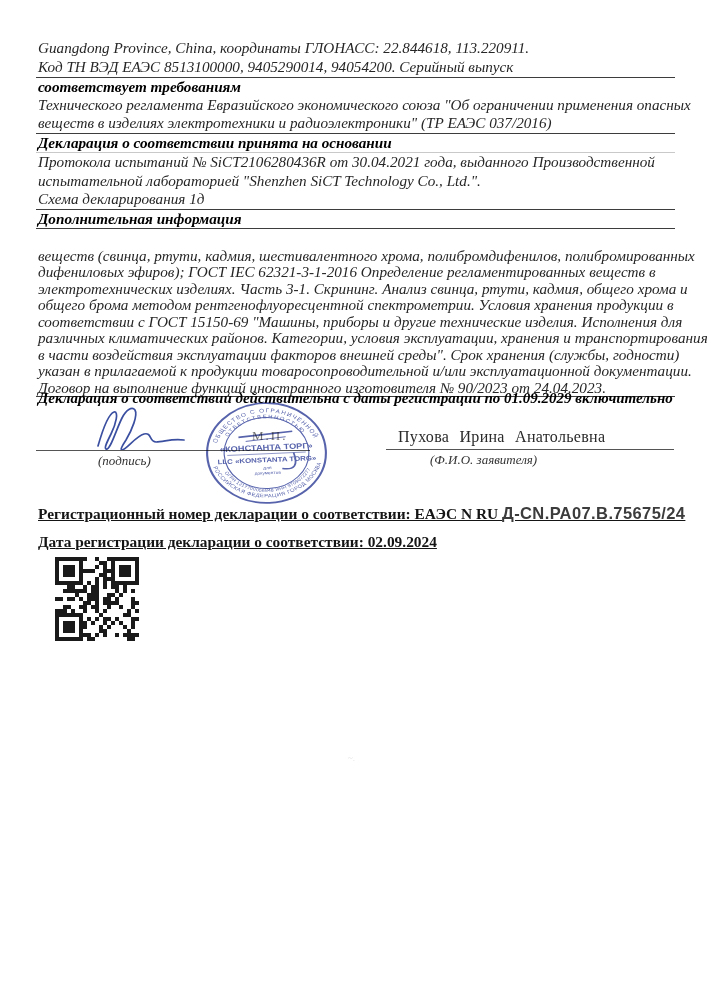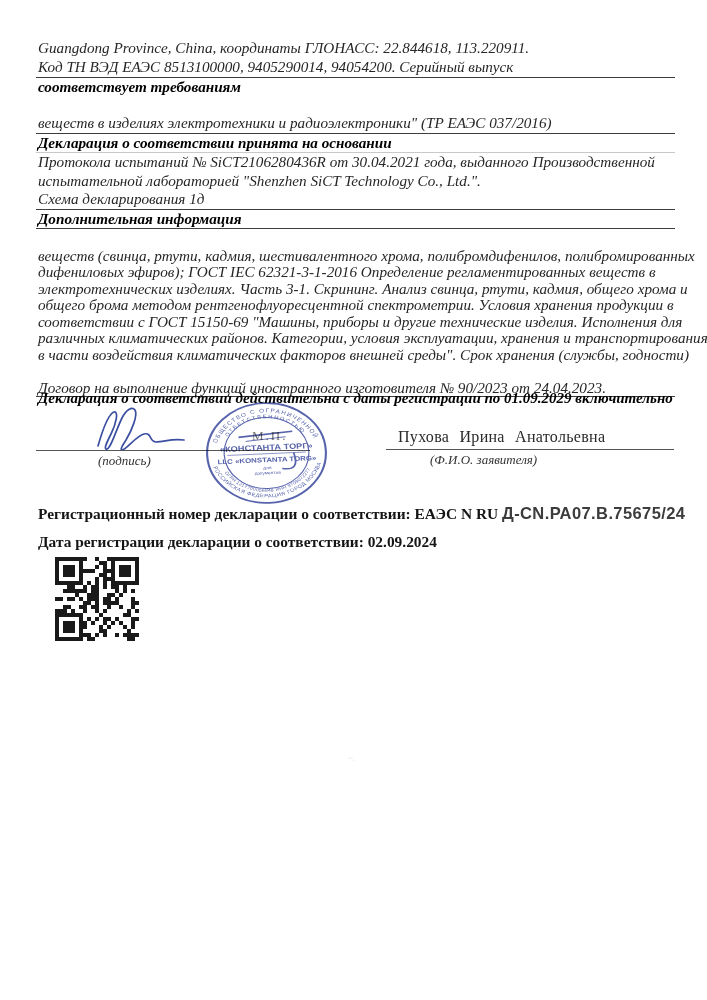--- a/index.html
+++ b/index.html
@@ -13,58 +13,60 @@
     margin:0 auto;
   }
   .t{position:absolute;left:38px;width:637px;font-size:15.2px;line-height:16.5px;white-space:nowrap;color:#262626;font-style:italic;}
   .b{font-weight:bold;color:#000000;}
   .hr{position:absolute;left:36px;width:639px;border-top:1.6px solid #3d3d3d;height:0;}
   .hr-faint{position:absolute;left:36px;width:639px;border-top:1px solid #c9c9c9;height:0;}
   .sig-line{position:absolute;border-top:1.2px solid #555;height:0;}
   .caption{position:absolute;font-size:13px;color:#333;font-style:italic;}
   .name{position:absolute;font-size:16px;color:#2a2a2a;word-spacing:6px;letter-spacing:.3px;}
   .mp{position:absolute;font-size:13px;color:#777;letter-spacing:2px;}
-  .reg{position:absolute;left:38px;font-size:15.4px;font-weight:bold;color:#151515;white-space:nowrap;}
+  .reg{position:absolute;left:38px;font-size:15.4px;font-weight:bold;color:#151515;white-space:nowrap;text-decoration:underline;}
   .reg .num{font-family:"Liberation Sans","DejaVu Sans",sans-serif;font-size:16.5px;color:#3c3c3c;letter-spacing:.4px;}
   .stamp{position:absolute;left:201px;top:398px;width:131px;height:110px;opacity:.88;mix-blend-mode:multiply;}
   .stamp svg{width:100%;height:100%;}
   .stamp text{fill:#3f4da0;font-family:"Liberation Sans","DejaVu Sans",sans-serif;}
   .signature{position:absolute;left:92px;top:402px;width:100px;height:52px;mix-blend-mode:multiply;}
   .qr{position:absolute;left:55px;top:557px;width:84px;height:84px;}
   .artifact{position:absolute;left:348px;top:753px;width:14px;height:10px;color:#e2e2e2;font-size:9px;}
 </style>
 </head>
 <body>
 
 <div class="page">
 
   <div class="t" style="top:40px">Guangdong Province, China, координаты ГЛОНАСС: 22.844618, 113.220911.</div>
   <div class="t" style="top:59px">Код ТН ВЭД ЕАЭС 8513100000, 9405290014, 94054200. Серийный выпуск</div>
   <div class="hr" style="top:77px"></div>
 
   <div class="t b" style="top:79px">соответствует требованиям</div>
+  <div class="t" style="top:97px">Технического регламента Евразийского экономического союза "Об ограничении применения опасных</div>
   <div class="t" style="top:115px">веществ в изделиях электротехники и радиоэлектроники" (ТР ЕАЭС 037/2016)</div>
   <div class="hr" style="top:133px"></div>
 
   <div class="t b" style="top:135px">Декларация о соответствии принята на основании</div>
   <div class="hr-faint" style="top:152px"></div>
   <div class="t" style="top:154px">Протокола испытаний № SiCT2106280436R от 30.04.2021 года, выданного Производственной</div>
   <div class="t" style="top:173px">испытательной лабораторией "Shenzhen SiCT Technology Co., Ltd.".</div>
   <div class="t" style="top:191px">Схема декларирования 1д</div>
   <div class="hr" style="top:209px"></div>
 
   <div class="t b" style="top:211px">Дополнительная информация</div>
   <div class="hr" style="top:228px"></div>
   <div class="t" style="top:247.5px">веществ (свинца, ртути, кадмия, шестивалентного хрома, полибромдифенилов, полибромированных</div>
   <div class="t" style="top:264px">дифениловых эфиров); ГОСТ IEC 62321-3-1-2016 Определение регламентированных веществ в</div>
   <div class="t" style="top:280.5px">электротехнических изделиях. Часть 3-1. Скрининг. Анализ свинца, ртути, кадмия, общего хрома и</div>
   <div class="t" style="top:297px">общего брома методом рентгенофлуоресцентной спектрометрии. Условия хранения продукции в</div>
   <div class="t" style="top:313.5px">соответствии с ГОСТ 15150-69 "Машины, приборы и другие технические изделия. Исполнения для</div>
   <div class="t" style="top:330px">различных климатических районов. Категории, условия эксплуатации, хранения и транспортирования</div>
-  <div class="t" style="top:346.5px">в части воздействия климатических факторов внешней среды". Срок хранения (службы, годности)</div>
+  <div class="t" style="top:346.5px">в части воздействия эксплуатации факторов внешней среды". Срок хранения (службы, годности)</div>
+  <div class="t" style="top:363px">указан в прилагаемой к продукции товаросопроводительной и/или эксплуатационной документации.</div>
   <div class="t" style="top:379.5px">Договор на выполнение функций иностранного изготовителя № 90/2023 от 24.04.2023.</div>
   <div class="hr" style="top:396px"></div>
 
   <div class="t b" style="top:390px;font-size:15px">Декларация о соответствии действительна с даты регистрации по 01.09.2029 включительно</div>
 
   <div class="mp" style="left:252px;top:428px">М.П.</div>
 
   <div class="signature">
     <svg viewBox="0 0 100 52">
       <path d="M6 44 C 10 30 16 12 22 10 C 27 9 24 22 19 32 C 15 40 12 46 14 47 C 18 49 24 28 30 16 C 34 8 40 4 43 8 C 46 13 40 28 34 38 C 30 44 28 48 30 48 C 34 48 44 34 52 32 C 60 30 57 40 64 40 C 72 40 80 36 92 38" fill="none" stroke="#3b4fa0" stroke-width="1.7" stroke-linecap="round"></path>

